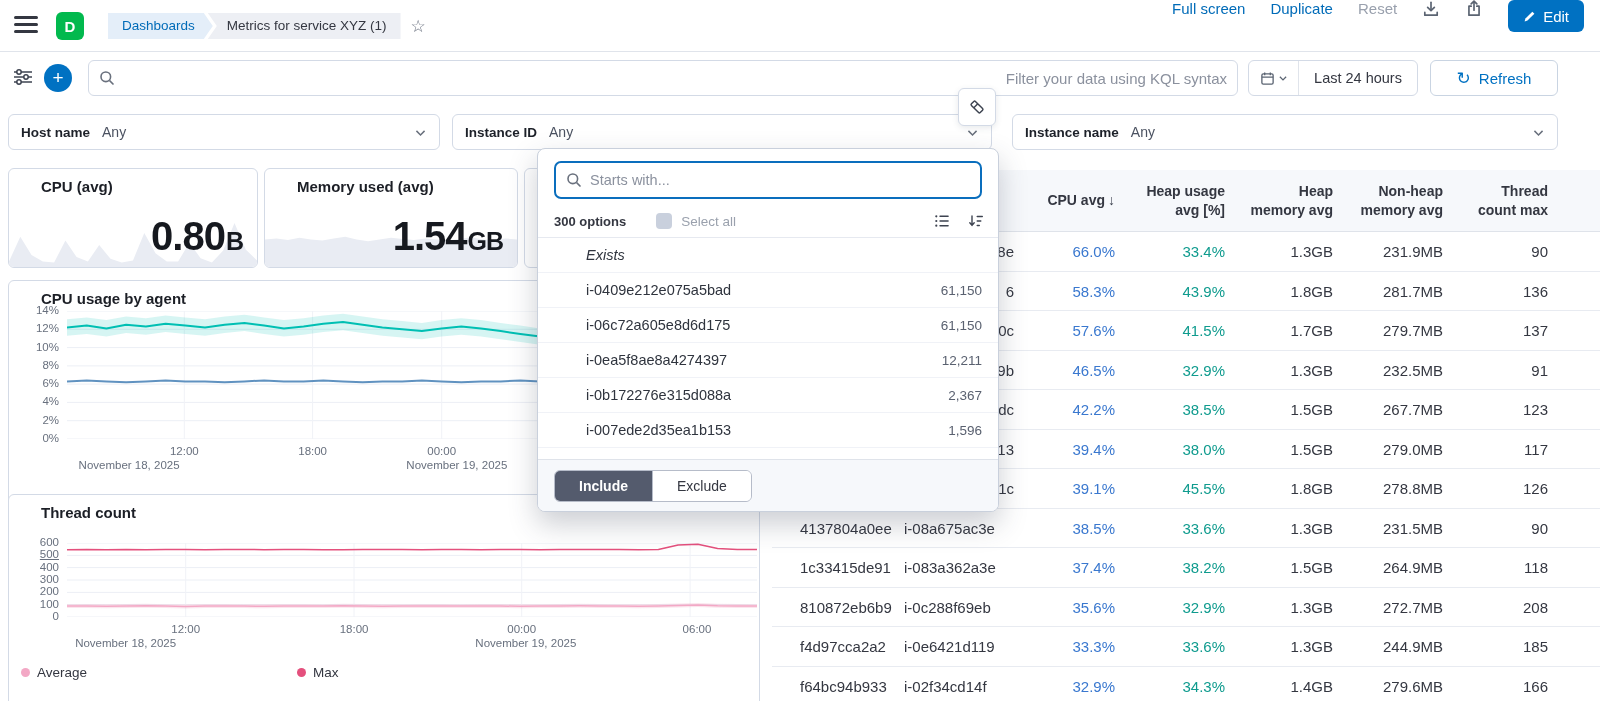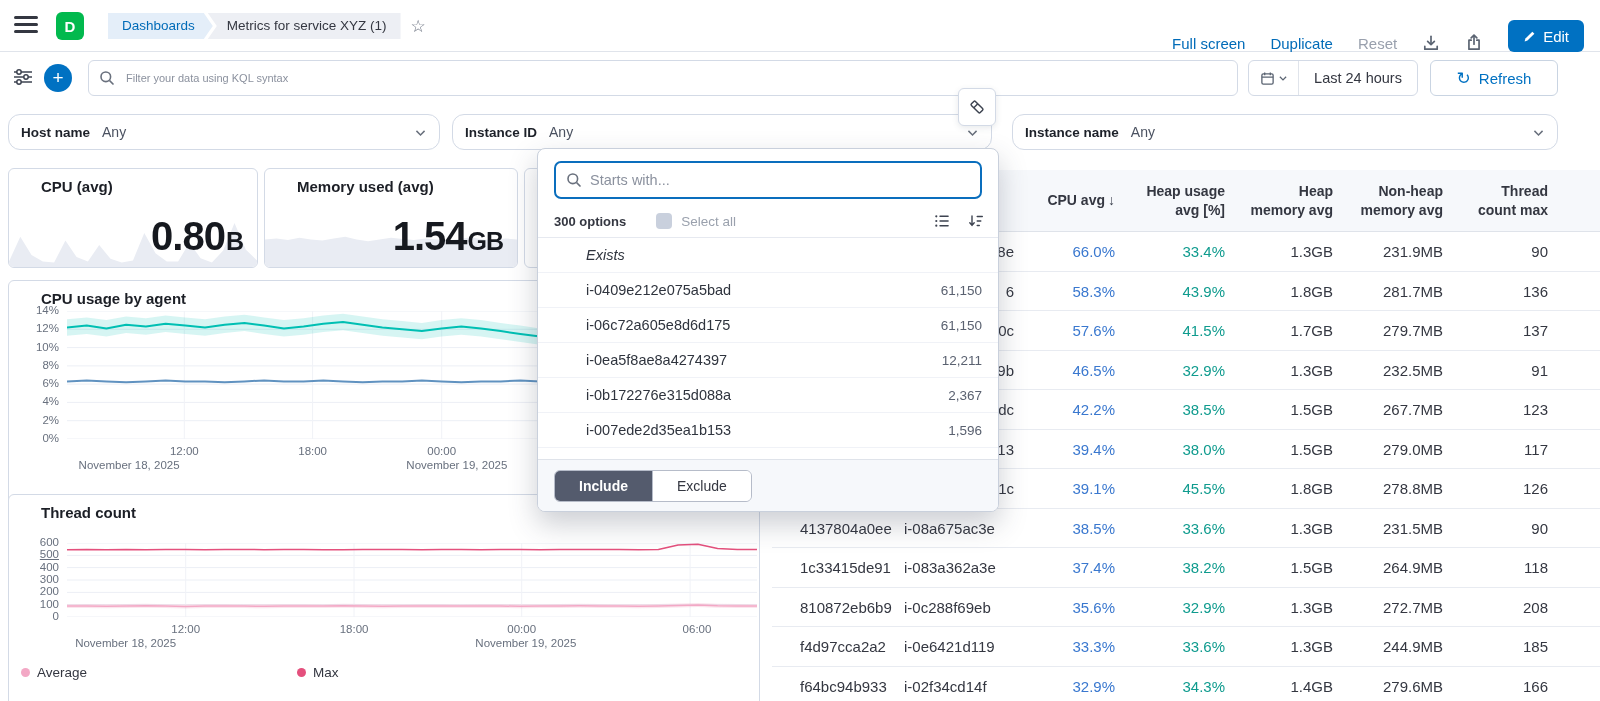--- a/index.html
+++ b/index.html
@@ -10,42 +10,42 @@
   
   .top-header { position:absolute; left:0; top:0; width:1600px; height:52px; background:#fff; border-bottom:1px solid #e0e4eb; z-index:20; }
   .hamburger { position:absolute; left:14px; top:16px; width:24px; height:20px; cursor:pointer; }
   .hamburger span { display:block; height:2.6px; background:#343741; border-radius:2px; margin-bottom:4.6px; }
   .logo { position:absolute; left:56px; top:12px; width:28px; height:28px; border-radius:6px; background:#02b94e; color:#fff; font-weight:700; font-size:15px; display:flex; align-items:center; justify-content:center; }
   .crumbs { position:absolute; left:100px; top:13px; display:flex; align-items:center; height:26px; }
   .crumb { height:26px; line-height:26px; font-size:13.5px; white-space:nowrap; }
   .crumb1 { background:#e4eef9; color:#006bb8; padding:0 18px 0 14px; clip-path:polygon(0 0,calc(100% - 9px) 0,100% 50%,calc(100% - 9px) 100%,0 100%);margin-left:8px; }
   .crumb2 { background:#edeff4; color:#343741; padding:0 14px 0 19px; margin-left:-5px; clip-path:polygon(0 0,100% 0,100% 100%,0 100%,9px 50%); }
   .star { margin-left:10px; font-size:17px; color:#6b7280; cursor:pointer; }
-  .top-actions { position:absolute; right:16px; top:0; height:52px; display:flex; align-items:flex-end; gap:25px; }
+  .top-actions { position:absolute; right:16px; top:0; height:52px; display:flex; align-items:flex-start; gap:25px; }
   .top-link { font-size:15px; color:#006bb8; cursor:pointer; white-space:nowrap; }
   .top-link.muted { color:#99a0ad; }
   .icon-btn { background:none; border:none; cursor:pointer; display:flex; align-items:center; }
   .edit-btn { height:32px; padding:0 15px; background:#0071c2; border:none; border-radius:6px; color:#fff; font-size:15px; display:flex; align-items:center; gap:7px; cursor:pointer; font-family:inherit; }
 
   
   .toolbar { position:absolute; left:0; top:60px; width:1600px; height:36px; z-index:20; }
   .sliders-btn { position:absolute; left:8px; top:4px; width:30px; height:28px; background:none; border:none; cursor:pointer; }
   .plus-btn { position:absolute; left:44px; top:4px; width:28px; height:28px; border-radius:50%; background:#0071c2; color:#fff; border:none; font-size:19px; line-height:26px; cursor:pointer; font-family:inherit; }
   .kql-wrap { position:absolute; left:88px; top:0; width:1150px; height:36px; border:1px solid #d3dae6; border-radius:6px; background:#fff; display:flex; align-items:center; padding:0 10px; }
-  .kql-wrap input { flex:1; border:none; outline:none; font-size:11px; color:#343741; margin-left:11px; font-family:inherit; background:transparent; }
+  .kql-wrap input { flex:1; border:none; outline:none; font-size:15px; color:#343741; margin-left:11px; font-family:inherit; background:transparent;text-align:right; }
   .kql-wrap input::placeholder { color:#8b919e; }
   .datepicker { position:absolute; left:1248px; top:0; width:170px; height:36px; border:1px solid #d3dae6; border-radius:6px; background:#fff; display:flex; align-items:stretch; }
   .dp-cal { width:50px; display:flex; align-items:center; justify-content:center; gap:3px; border-right:1px solid #e0e4eb; cursor:pointer; }
   .dp-text { flex:1; display:flex; align-items:center; justify-content:center; font-size:14.5px; color:#343741; cursor:pointer; white-space:nowrap; }
   .refresh-btn { position:absolute; left:1430px; top:0; width:128px; height:36px; border:1px solid #c9d4e2; border-radius:6px; background:#fff; color:#0071c2; font-size:15px; display:flex; align-items:center; justify-content:center; gap:8px; cursor:pointer; font-family:inherit; }
   .refresh-glyph { font-size:17px; line-height:1; }
 
   
   .controls-row { position:absolute; left:0; top:114px; width:1600px; height:34px; z-index:15; }
-  .control { position:absolute; top:0; height:34px; border:1px solid #d3dae6; border-radius:12px; background:#fff; display:flex; align-items:center; padding:17px 12px; cursor:pointer; }
+  .control { position:absolute; top:0; height:34px; border:1px solid #d3dae6; border-radius:6px; background:#fff; display:flex; align-items:center; padding:17px 12px; cursor:pointer; }
   .control .clabel { font-size:13.5px; font-weight:700; color:#1d2129; margin-right:12px; white-space:nowrap; }
   .control .cvalue { font-size:14px; color:#4b5261; flex:1; }
   .ctl-host { left:8px; width:432px; }
   .ctl-instance { left:452px; width:540px; }
   .ctl-iname { left:1012px; width:546px; }
 
   .eraser-btn { position:absolute; left:958px; top:88px; width:38px; height:38px; background:#fff; border:1px solid #d3dae6; border-radius:6px; display:flex; align-items:center; justify-content:center; cursor:pointer; z-index:40; box-shadow:0 2px 6px rgba(60,70,90,.12); }
 
   
   .panel { position:absolute; background:#fff; border:1px solid #d3dae6; border-radius:6px; overflow:hidden; }

